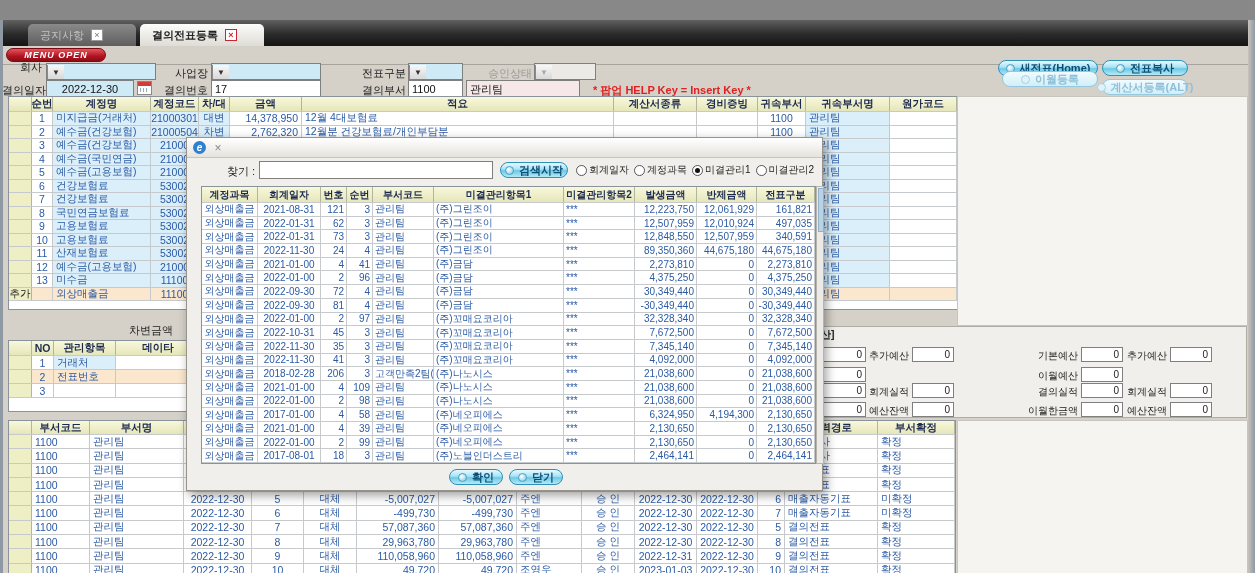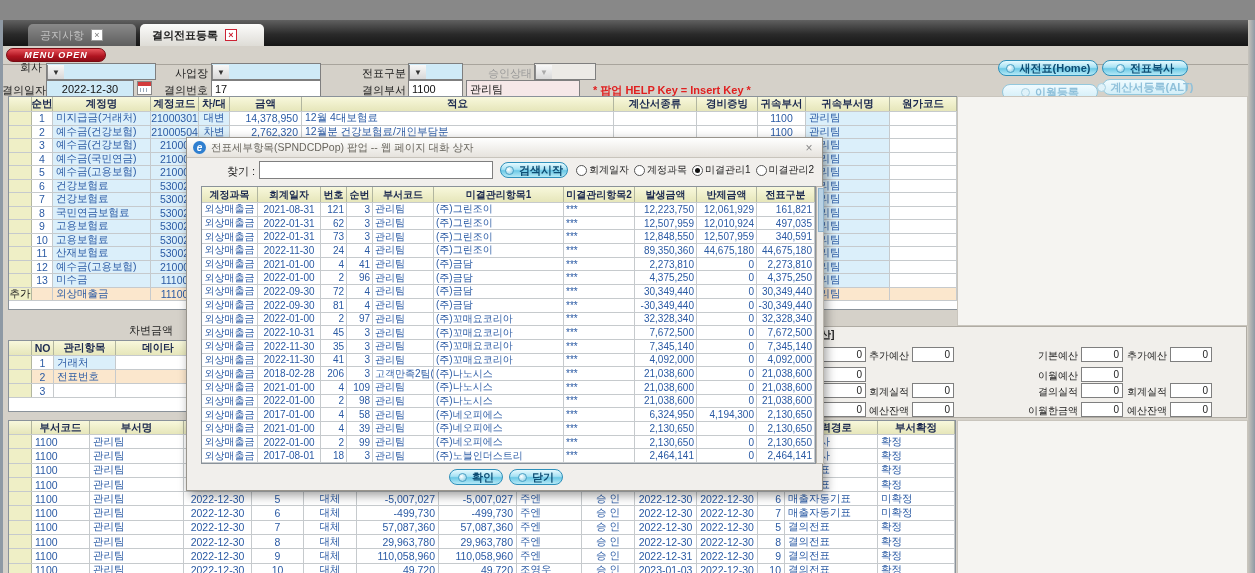--- a/index.html
+++ b/index.html
@@ -127,21 +127,21 @@
   <div class="helptext" style="left:593px;top:63px">* 팝업 HELP Key = Insert Key *</div>
 
   <div class="aqua" style="left:998px;top:40px;width:100px">
     <span class="dot"></span>
     <span>새전표(Home)</span>
   </div>
   <div class="aqua" style="left:1102px;top:40px;width:86px">
     <span class="dot"></span>
     <span>전표복사</span>
   </div>
-  <div class="aqua dis" style="left:1002px;top:64px;width:96px">
+  <div class="aqua dis" style="left:1002px;top:51px;width:96px">
     <span class="dot"></span>
     <span>이월등록</span>
   </div>
   <div class="aqua dis" style="left:1102px;top:59px;width:86px">
     <span class="dot"></span>
     <span>계산서등록(ALT)</span>
   </div>
 
   <div class="grid" id="main-grid" style="left:8px;top:76px;width:950px;height:214px">
       <div class="grow ghead" style="height: 15px;">
@@ -622,21 +622,20 @@
         <div class="gcell r " style="width: 27px;"></div>
         <div class="gcell  " style="width: 93px;">결의전표</div>
         <div class="gcell  " style="width: 77px;">확정</div>
       </div>
     </div>
   <div class="panel" style="left:957px;top:400px;width:291px;height:158px"></div>
 
   <div class="popup">
     <div class="ptitle">
       <span class="ie">e</span>
-      <span class="txt">전표세부항목(SPNDCDPop) 팝업 -- 웹 페이지 대화 상자</span>
       <span class="x">×</span>
     </div>
     <div class="plabel" style="left:40px;top:26px">찾기 :</div>
     <div class="pinput" style="left:72px;top:23px;width:234px"></div>
     <div class="aqua" style="left:313px;top:24px;width:68px">
       <span class="dot"></span>
       <span>검색시작</span>
     </div>
     <div class="pradios" style="left:389px;top:25px">
         <div class="raditem">

